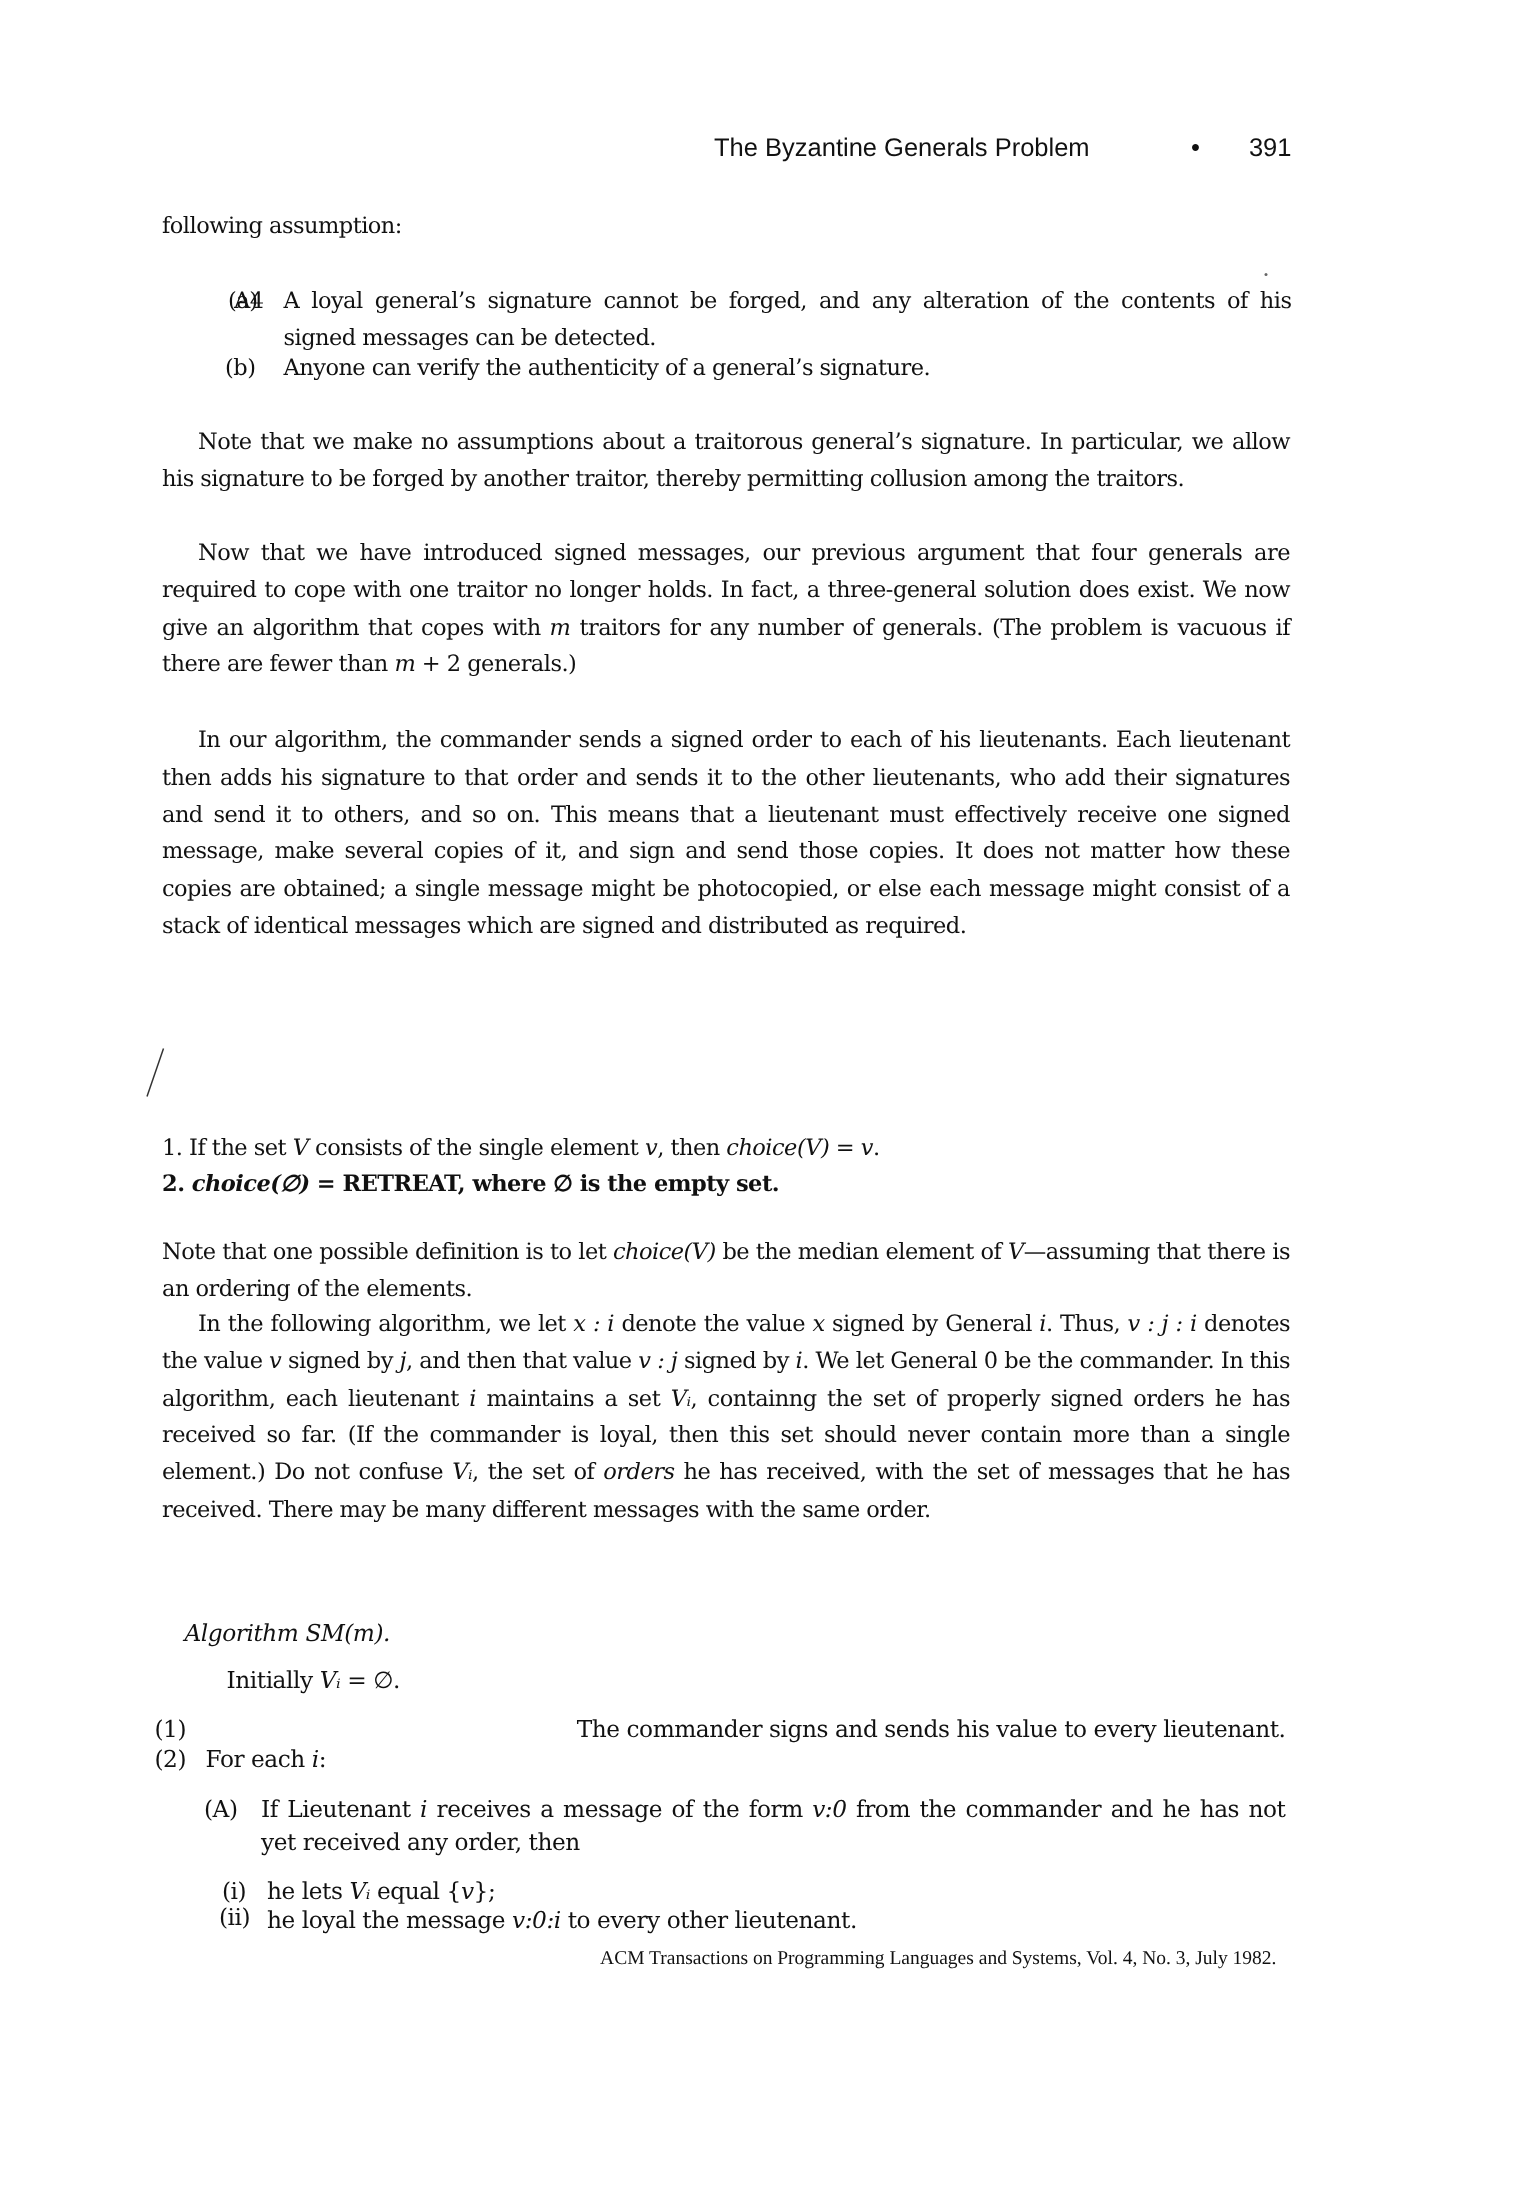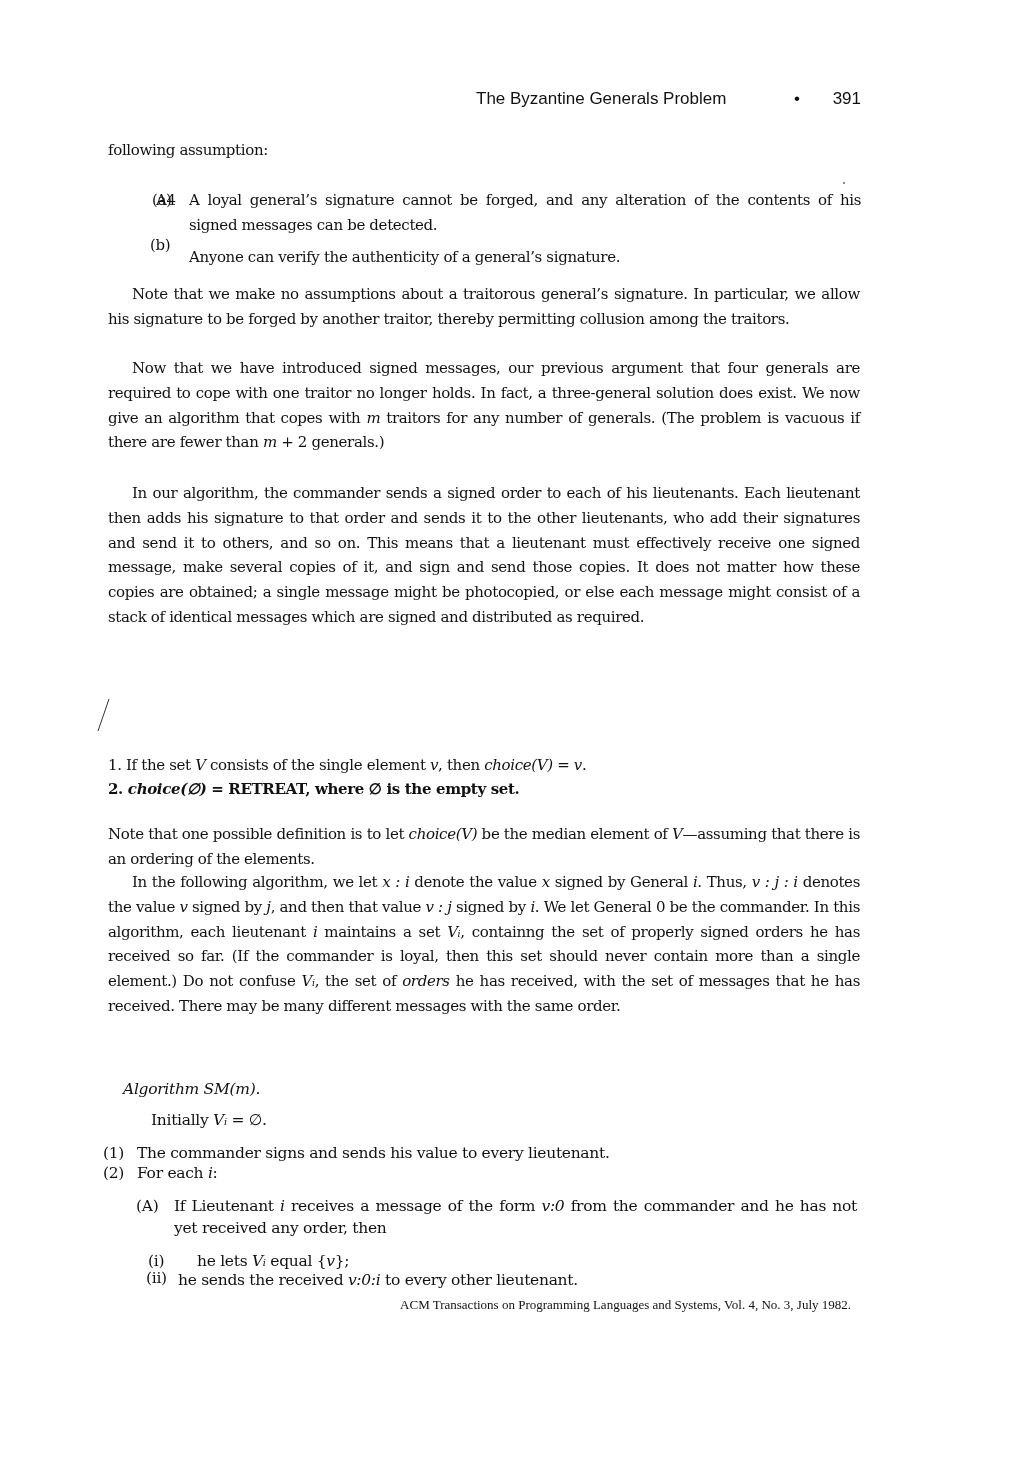--- a/index.html
+++ b/index.html
@@ -31,21 +31,21 @@
     <span class="pno">391</span>
   </div>
 
   <div class="blk serif" style="top:138px;">following assumption:</div>
 
   <div class="serif">
     <span class="lbl serif" style="left:116px; top:188px;margin-left:40px;">A4</span>
     <span class="lbl serif" style="left:152px; top:188px;">(a)</span>
     <div class="lbl serif just" style="left:189px; top:188px; width:672px;">A loyal general’s signature cannot be forged, and any alteration of the contents of his signed messages can be detected.</div>
     <span class="lbl serif" style="left:150px; top:233px;">(b)</span>
-    <div class="lbl serif" style="left:189px; top:233px; width:672px;margin-top:12px;">Anyone can verify the authenticity of a general’s signature.</div>
+    <div class="lbl serif" style="left:189px; top:233px; width:672px;">Anyone can verify the authenticity of a general’s signature.</div>
   </div>
 
   <div class="blk serif just indent" style="top:282px;">Note that we make no assumptions about a traitorous general’s signature. In particular, we allow his signature to be forged by another traitor, thereby permitting collusion among the traitors.</div>
 
   <div class="blk serif just indent" style="top:356px;"><span>Now that we have introduced signed messages, our previous argument that four generals are required to cope with one traitor no longer holds. In fact, a three-general solution does exist. We now give an algorithm that copes with </span><i>m</i><span> traitors for any number of generals. (The problem is vacuous if there are fewer than </span><i>m</i><span> + 2 generals.)</span></div>
 
   <div class="blk serif just indent" style="top:481px;">In our algorithm, the commander sends a signed order to each of his lieutenants. Each lieutenant then adds his signature to that order and sends it to the other lieutenants, who add their signatures and send it to others, and so on. This means that a lieutenant must effectively receive one signed message, make several copies of it, and sign and send those copies. It does not matter how these copies are obtained; a single message might be photocopied, or else each message might consist of a stack of identical messages which are signed and distributed as required.</div>
 
 
   <svg class="penmark" viewBox="0 0 16 40">
@@ -65,31 +65,31 @@
 
   <div class="blk serif just" style="top:822px;"><span>Note that one possible definition is to let </span><i>choice(V)</i><span> be the median element of </span><i>V</i><span>—assuming that there is an ordering of the elements.</span></div>
 
   <div class="blk serif just indent" style="top:870px;"><span>In the following algorithm, we let </span><i>x : i</i><span> denote the value </span><i>x</i><span> signed by General </span><i>i</i><span>. Thus, </span><i>v : j : i</i><span> denotes the value </span><i>v</i><span> signed by </span><i>j</i><span>, and then that value </span><i>v : j</i><span> signed by </span><i>i</i><span>. We let General 0 be the commander. In this algorithm, each lieutenant </span><i>i</i><span> maintains a set </span><i>Vᵢ</i><span>, containng the set of properly signed orders he has received so far. (If the commander is loyal, then this set should never contain more than a single element.) Do not confuse </span><i>Vᵢ</i><span>, the set of </span><i>orders</i><span> he has received, with the set of messages that he has received. There may be many different messages with the same order.</span></div>
 
   <div>
     <div class="lbl serif sm it" style="left:123px; top:1078px;">Algorithm SM(m).</div>
     <div class="lbl serif sm" style="left:103px; top:1109px;margin-left:48px;"><span>Initially </span><i>Vᵢ</i><span> = ∅.</span></div>
 
     <span class="lbl serif sm" style="left:103px; top:1142px;">(1)</span>
-    <div class="lbl serif sm" style="left:137px; top:1142px; width:720px;">The commander signs and sends his value to every lieutenant.</div>
+    <div class="lbl serif sm" style="left:137px; top:1142px; width:720px;text-align:right;">The commander signs and sends his value to every lieutenant.</div>
 
     <span class="lbl serif sm" style="left:103px; top:1162px;">(2)</span>
     <div class="lbl serif sm" style="left:137px; top:1162px; width:720px;"><span>For each </span><i>i</i><span>:</span></div>
 
     <span class="lbl serif sm" style="left:136px; top:1195px;">(A)</span>
     <div class="lbl serif sm just" style="left:174px; top:1195px; width:683px;"><span>If Lieutenant </span><i>i</i><span> receives a message of the form </span><i>v:0</i><span> from the commander and he has not yet received any order, then</span></div>
 
     <span class="lbl serif sm" style="left:148px; top:1250px;">(i)</span>
-    <div class="lbl serif sm" style="left:178px; top:1250px; width:680px;margin-left:19px;"><span>he lets </span><i>Vᵢ</i><span> equal {</span><i>v</i><span>};</span></div>
+    <div class="lbl serif sm" style="left:178px; top:1250px; width:680px;"><span>he lets </span><i>Vᵢ</i><span> equal {</span><i>v</i><span>};</span></div>
 
     <span class="lbl serif sm" style="left:146px; top:1267px;">(ii)</span>
-    <div class="lbl serif sm" style="left:178px; top:1269px; width:680px;"><span>he sends the received </span><i>v:0:i</i><span> to every other lieutenant.</span></div>
+    <div class="lbl serif sm" style="left:178px; top:1269px; width:680px;"><span>he loyal the message </span><i>v:0:i</i><span> to every other lieutenant.</span></div>
   </div>
 
   <div class="footer">ACM Transactions on Programming Languages and Systems, Vol. 4, No. 3, July 1982.</div>
 
   <div class="speck" style="left:843px; top:182px;"></div>
 </div>
 
 </body></html>

